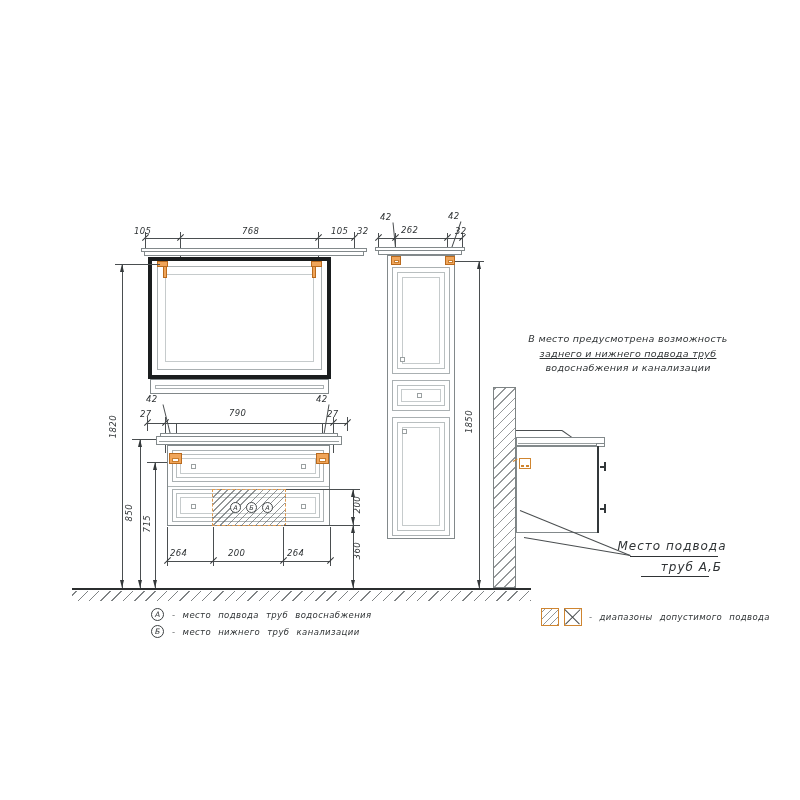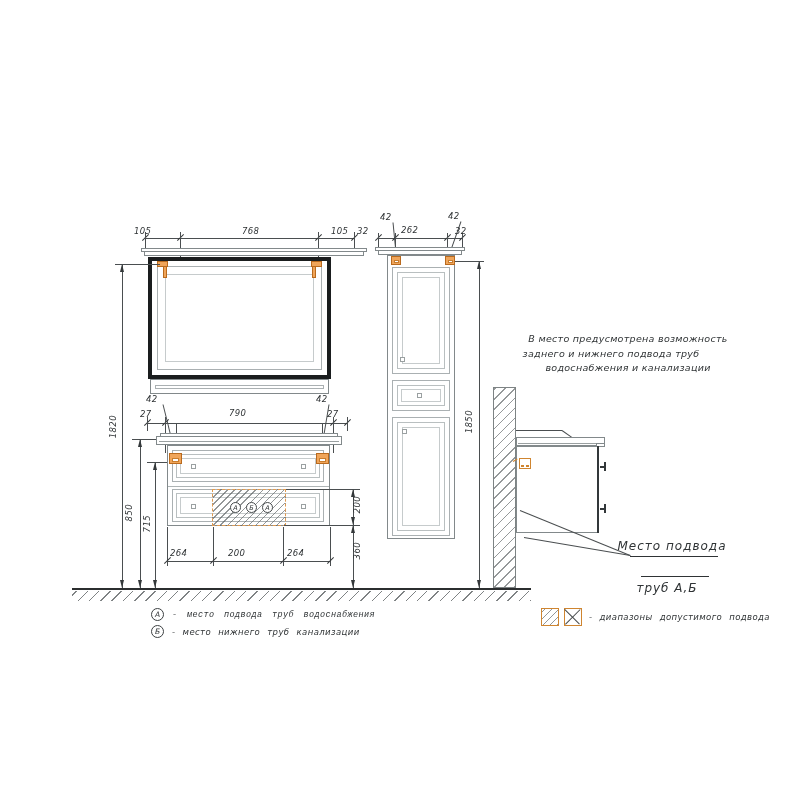--- a/index.html
+++ b/index.html
@@ -207,21 +207,21 @@
   </div>
   <div class="handle" style="left:402px;top:429px;"></div>
 
   <div class="hl" style="left:455px;top:261px;width:29px;"></div>
   <div class="vl" style="left:479px;top:261px;height:327px;"></div>
   <div class="aU" style="left:477px;top:261px;"></div>
   <div class="aD" style="left:477px;top:580px;"></div>
   <div class="vlbl" style="left:453px;top:417px;width:34px;">1850</div>
 
   <div class="txt" style="left:528px;top:333px;width:200px;text-align:center;">В место предусмотрена возможность</div>
-  <div class="txt" style="left:511px;top:348px;width:200px;text-align:center;">заднего и нижнего подвода труб</div>
+  <div class="txt" style="left:528px;top:348px;width:200px;text-align:center;text-decoration:underline;">заднего и нижнего подвода труб</div>
   <div class="txt" style="left:528px;top:362px;width:200px;text-align:center;">водоснабжения и канализации</div>
 
   <div class="hatchW" style="position:absolute;left:493px;top:387px;width:23px;height:201px;border:1px solid #7d8384;box-sizing:border-box;"></div>
 
   <div class="hl" style="left:516px;top:430px;width:46px;"></div>
   <div class="leader" style="left:562px;top:430px;width:12px;transform:rotate(35deg);"></div>
 
   <div class="gbox" style="left:516px;top:437px;width:89px;height:9px;">
     <div class="abs" style="left:1px;bottom:1px;right:1px;height:1px;background:#9aa0a1;"></div>
   </div>
@@ -238,28 +238,28 @@
   <div class="abs" style="left:519px;top:458px;width:12px;height:11px;border:1.5px solid #cf8530;box-sizing:border-box;">
     <div class="abs" style="left:1px;bottom:1px;width:3px;height:2px;background:#cf8530;"></div>
     <div class="abs" style="left:6px;bottom:1px;width:3px;height:2px;background:#cf8530;"></div>
   </div>
   <div class="leader" style="left:513px;top:461px;width:5px;background:#cf8530;transform:rotate(-30deg);"></div>
 
   <div class="leader" style="left:520px;top:510px;width:119px;transform:rotate(22.25deg);"></div>
   <div class="leader" style="left:524px;top:537px;width:108px;transform:rotate(9.6deg);"></div>
   <div class="txt" style="left:612px;top:539px;width:120px;text-align:center;font-size:12px;letter-spacing:1px;">Место подвода</div>
   <div class="hl" style="left:630px;top:556px;width:88px;background:#2f3335;"></div>
-  <div class="txt" style="left:612px;top:581px;width:110px;text-align:center;font-size:12px;letter-spacing:1px;">труб А,Б</div>
+  <div class="txt" style="left:612px;top:560px;width:110px;text-align:right;font-size:12px;letter-spacing:1px;">труб А,Б</div>
   <div class="hl" style="left:641px;top:576px;width:68px;background:#2f3335;"></div>
 
   <div class="hl" style="left:72px;top:588px;width:459px;height:2px;background:#2b2e2f;"></div>
   <div class="hatchF" style="position:absolute;left:72px;top:591px;width:459px;height:10px;"></div>
 
   <div class="lgc" style="left:151px;top:608px;">А</div>
-  <div class="txt" style="left:172px;top:610px;font-size:8.5px;letter-spacing:.4px;word-spacing:4px;font-family:Liberation Mono, monospace;">- место подвода труб водоснабжения</div>
+  <div class="txt" style="left:172px;top:610px;font-size:8.5px;letter-spacing:.4px;word-spacing:4px;">- место подвода труб водоснабжения</div>
   <div class="lgc" style="left:151px;top:625px;">Б</div>
   <div class="txt" style="left:172px;top:627px;font-size:8.5px;letter-spacing:.4px;word-spacing:4px;">- место нижнего труб канализации</div>
 
   <div class="hatchO" style="position:absolute;left:541px;top:608px;width:18px;height:18px;border:1.5px solid #cf8530;box-sizing:border-box;"></div>
   <div class="abs" style="left:564px;top:608px;width:18px;height:18px;border:1.5px solid #cf8530;box-sizing:border-box;">
     <div class="abs" style="left:0;top:0;width:21px;height:1px;background:#44484a;transform:rotate(45deg);transform-origin:0 0;"></div>
     <div class="abs" style="left:0;top:15px;width:21px;height:1px;background:#44484a;transform:rotate(-45deg);transform-origin:0 0;"></div>
   </div>
   <div class="txt" style="left:589px;top:612px;font-size:8.5px;letter-spacing:.4px;word-spacing:4px;">- диапазоны допустимого подвода</div>
 

